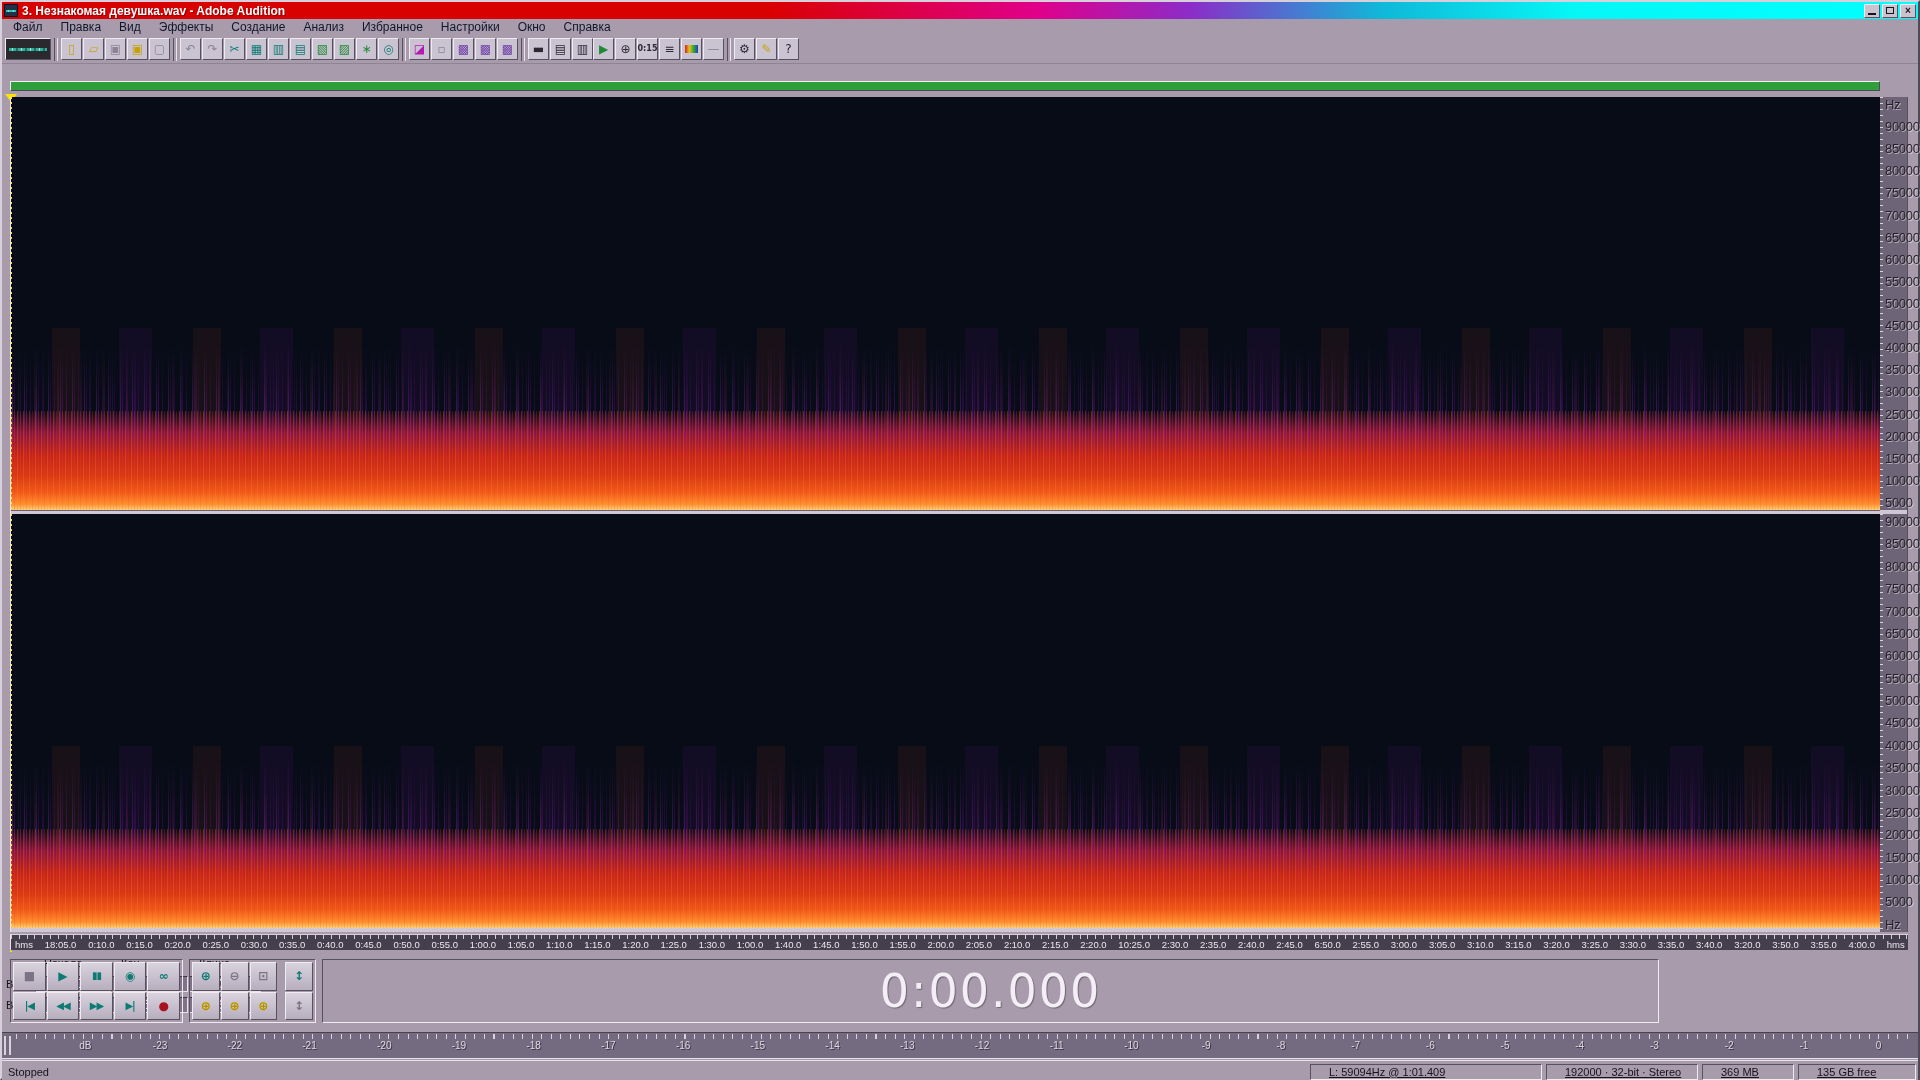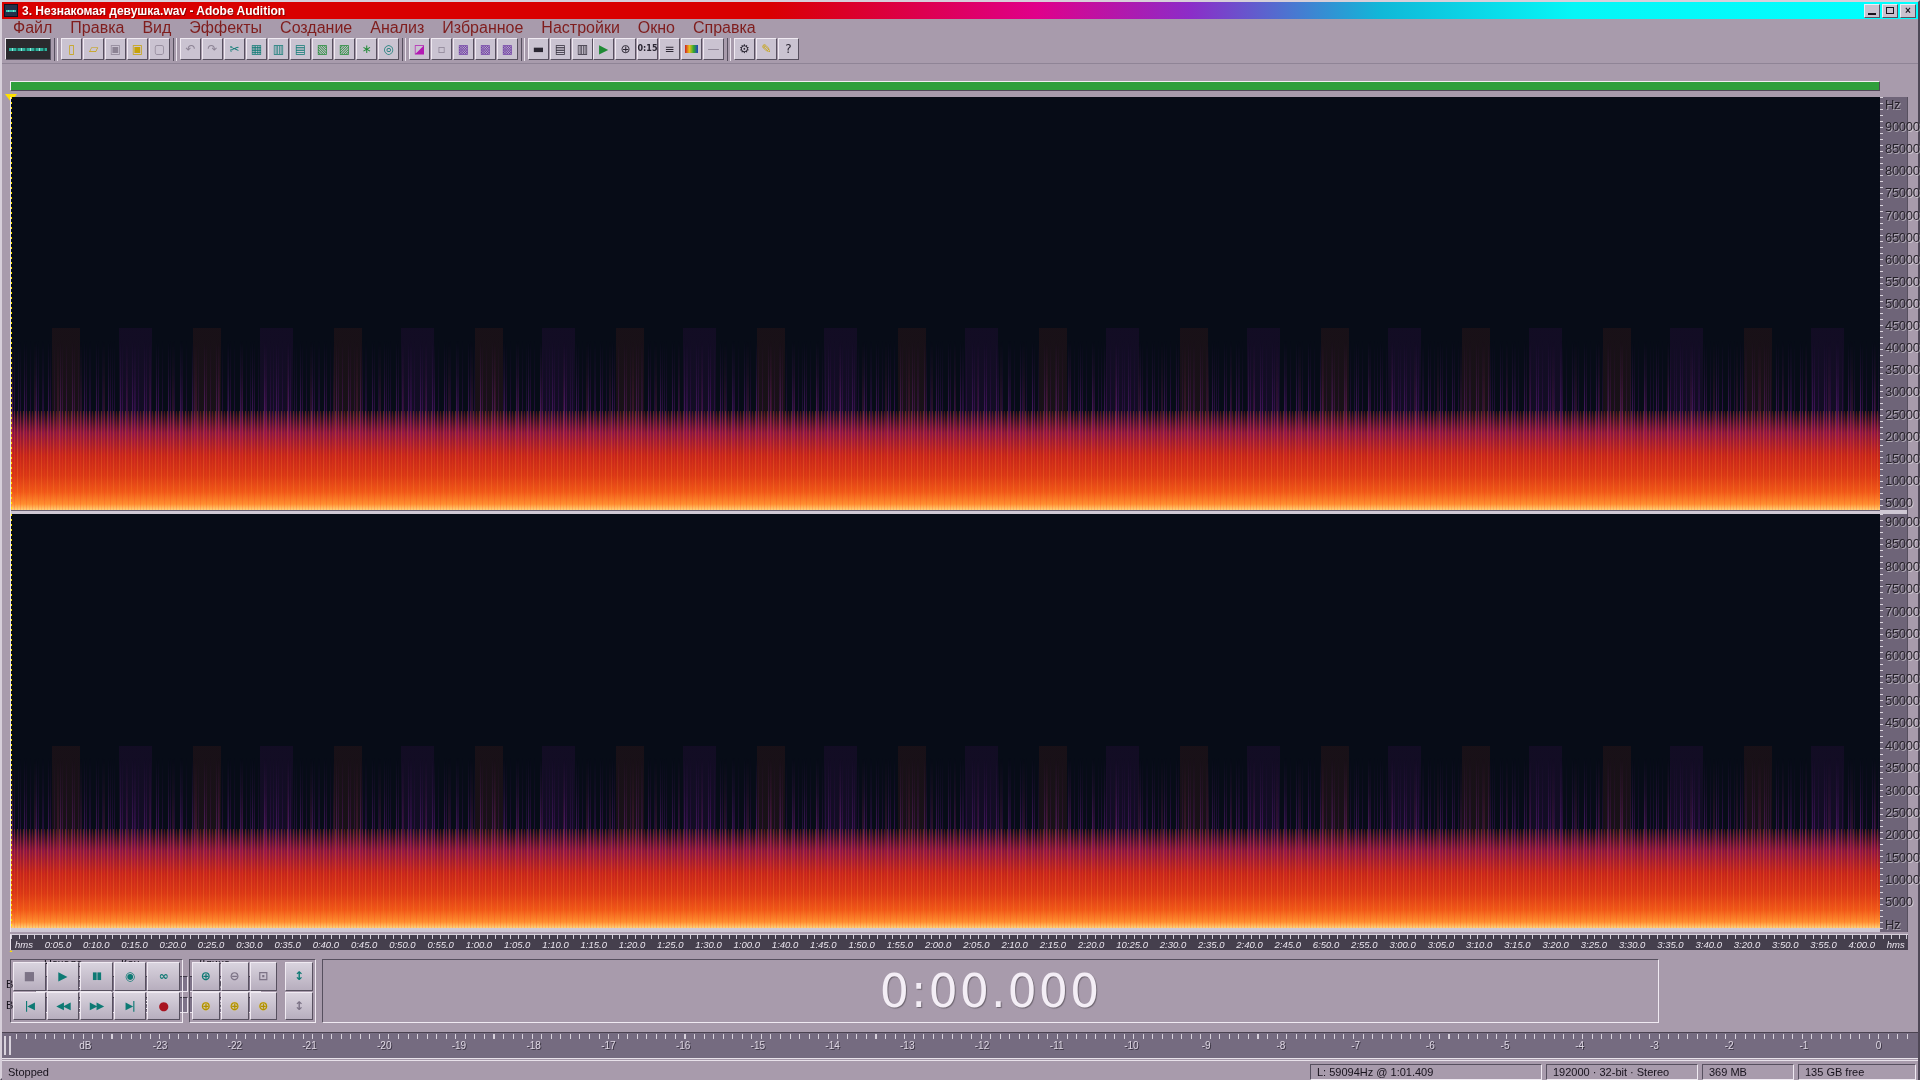--- a/index.html
+++ b/index.html
@@ -18,21 +18,21 @@
   .win-btns { margin-left:auto; display:flex; gap:2px; }
   .win-btn { width:16px; height:14px; background:#c9c2cf; border:1px solid;
     border-color:#f0eaf2 #57505f #57505f #f0eaf2; display:flex; align-items:center; justify-content:center;
     font-size:10px; font-weight:bold; color:#17121c; line-height:1; }
   .glyph-min { width:8px; height:3px; border-bottom:2px solid #17121c; margin-top:5px; }
   .glyph-restore { width:8px; height:7px; border:1px solid #17121c; position:relative; background:#c9c2cf; }
   .glyph-restore::before { content:""; position:absolute; left:2px; top:-3px; width:8px; height:7px; border:1px solid #17121c; background:#c9c2cf; z-index:-1; }
 
   
   .menubar { height:16px; display:flex; align-items:center; background:#a89bac; padding-left:2px; }
-  .menu-item { font-size:16px; color:#7f1d1d; padding:0 9px; line-height:15px; white-space:nowrap; }
+  .menu-item { font-size:12px; color:#0f172a; padding:0 9px; line-height:15px; white-space:nowrap; }
 
   
   .toolbar { height:29px; display:flex; align-items:center; background:#a89bac; padding:2px 3px;
     border-bottom:1px solid #8f8496; }
   .tbgrp { display:flex; gap:1px; align-items:center; }
   .tbsep { width:4px; height:23px; margin:0 3px; border-left:1px solid #57505f; border-right:1px solid #e9e3ec; }
   .tb { width:21px; height:22px; background:#cac3d1; border:1px solid; border-color:#f0eaf2 #57505f #57505f #f0eaf2;
     display:flex; align-items:center; justify-content:center; padding:0; cursor:pointer; }
   .tb .g { font-size:12px; line-height:1; font-family:"DejaVu Sans",sans-serif; }
   .tb-wide { width:46px; height:22px; background:#2a2a2e; border:1px solid; border-color:#f0eaf2 #57505f #57505f #f0eaf2;
@@ -83,21 +83,21 @@
   .fsec1 { height:413px; } .fsec2 { height:418px; }
   .fsec::before { content:""; position:absolute; left:0; top:0; bottom:0; width:3px;
     background:repeating-linear-gradient(180deg, #d8d2dc 0 1px, transparent 1px 6px); }
   .fsec-div { height:4px; background:#cfc8d4; }
   .flabel { font-size:13px; letter-spacing:-0.3px; color:#241f28; text-shadow:1px 1px 0 rgba(255,255,255,.45); line-height:1; white-space:nowrap; }
 
   .timeline { position:absolute; left:8px; top:870px; width:1898px; height:16px; background:#453f4d;
     border-top:1px solid #d8d2dc; border-left:1px solid #e9e3ec; position:absolute; }
   .timeline::before { content:""; position:absolute; left:0; right:0; top:0; height:4px;
     background:repeating-linear-gradient(90deg, rgba(235,230,240,.85) 0 1px, transparent 1px 7.8px); }
-  .tl-labels { display:flex; justify-content:space-between; padding:5px 3px 0 4px;font-style:italic; }
+  .tl-labels { display:flex; justify-content:space-between; padding:5px 3px 0 4px; }
   .tl-labels span { font-size:9.5px; color:#eae5ee; line-height:1; white-space:nowrap; }
 
   
   .controls { position:absolute; left:0; right:0; top:950px; height:78px; background:#a89bac; }
   .panel { position:absolute; border:1px solid; border-color:#57505f #f0eaf2 #f0eaf2 #57505f; }
   .transport { left:8px; top:7px; width:173px; height:64px; padding:2px; display:grid;
     grid-template-columns:repeat(5,1fr); grid-auto-rows:1fr; gap:1px; }
   .cbtn { background:linear-gradient(180deg,#d9d3de,#b7aebe); border:1px solid; border-color:#f0eaf2 #57505f #57505f #f0eaf2;
     display:flex; align-items:center; justify-content:center; font-size:12px; font-weight:bold;
     font-family:"DejaVu Sans",sans-serif; color:#0e7a74; cursor:pointer; padding:0; line-height:1; }
@@ -126,21 +126,21 @@
     background:repeating-linear-gradient(90deg, #d8d2dc 0 1px, transparent 1px 9.55px); }
   .meter-labels { position:absolute; left:10px; right:2px; top:7px; display:flex;padding-left:36px; }
   .meter-labels span { flex:1; text-align:center; font-size:10px; color:#ded7e3; text-shadow:1px 1px 0 #3a3442; }
 
   
   .statusbar { position:absolute; left:0; right:0; top:1058px; height:22px; background:#a89bac;
     border-top:1px solid #e8e2ea; display:flex; align-items:center; font-size:11px; color:#17121c; }
   .status-left { padding-left:6px; }
   .status-cells { margin-left:auto; display:flex; gap:4px; padding-right:2px; }
   .scell { height:16px; border:1px solid; border-color:#57505f #f0eaf2 #f0eaf2 #57505f;
-    display:flex; align-items:center; padding:0 6px; white-space:nowrap; overflow:hidden; }
+    display:flex; align-items:center; padding:0 18px; white-space:nowrap; overflow:hidden;text-decoration:underline; }
   .w1{width:232px;} .w2{width:152px;} .w3{width:92px;} .w4{width:118px;}
 </style>
 </head>
 <body>
 
 <div class="window">
 
   <div class="titlebar">
     <div class="title-icon"></div>
     <div class="title-text">3. Незнакомая девушка.wav - Adobe Audition</div>
@@ -362,21 +362,21 @@
           <span class="flabel">10000</span>
           <span class="flabel">5000</span>
           <span class="flabel">Hz</span>
         </div>
     </div>
 
     <div class="timeline">
       <div class="tl-labels">
 
       <span>hms</span>
-          <span>0:05.0</span>
+          <span>18:05.0</span>
           <span>0:10.0</span>
           <span>0:15.0</span>
           <span>0:20.0</span>
           <span>0:25.0</span>
           <span>0:30.0</span>
           <span>0:35.0</span>
           <span>0:40.0</span>
           <span>0:45.0</span>
           <span>0:50.0</span>
           <span>0:55.0</span>

